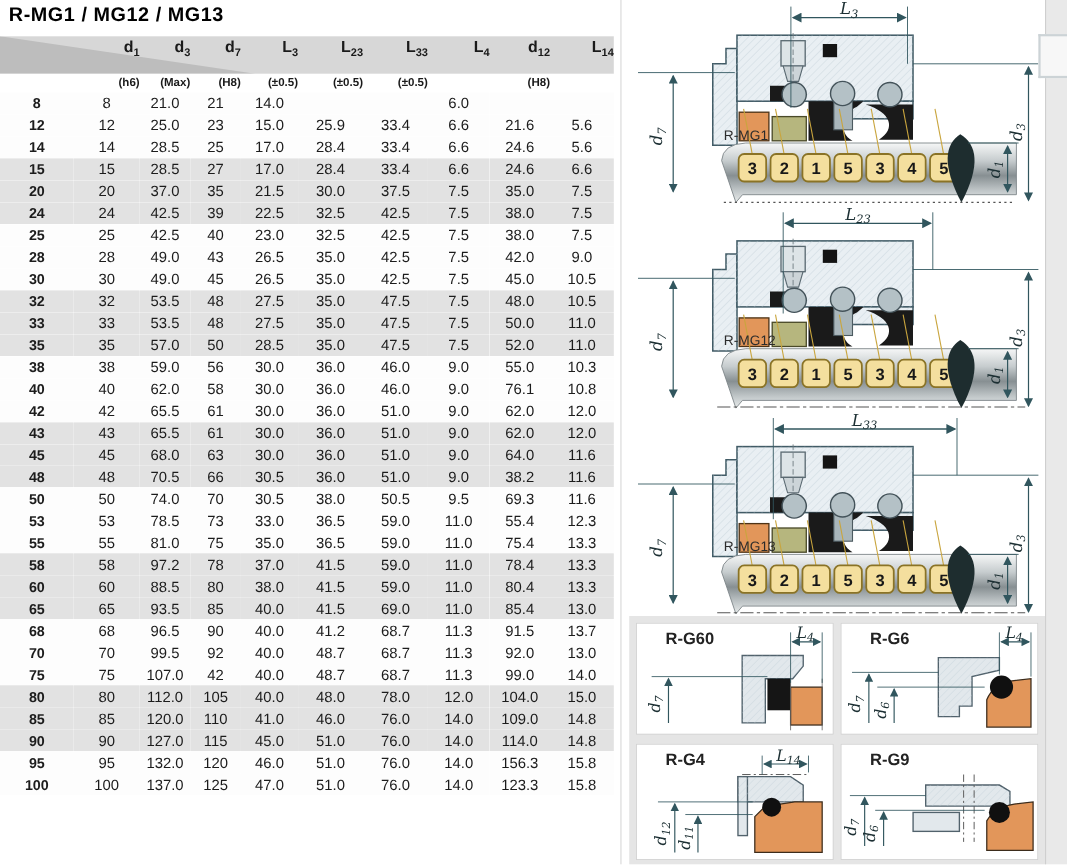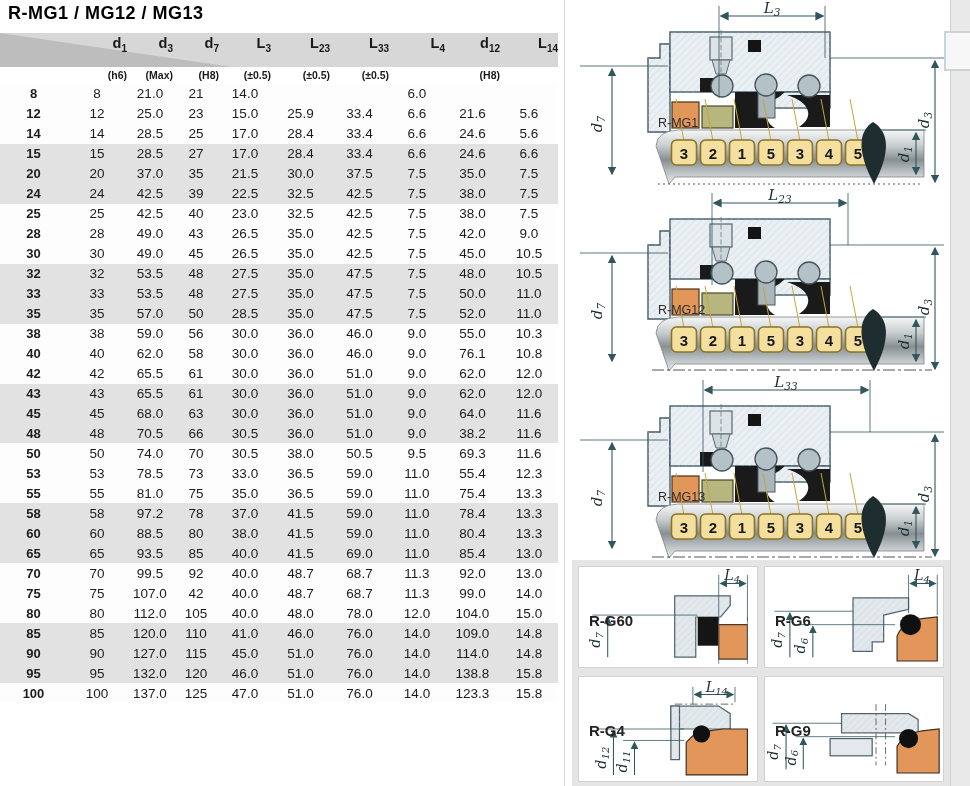--- a/index.html
+++ b/index.html
@@ -55,22 +55,22 @@
   #dia-mg1 { top:0; } #dia-mg12 { top:187px; } #dia-mg13 { top:374px; }
   .diagram svg { width:100%; height:100%; display:block; }
   .small-area {
     position:absolute; left:572px; top:560px; width:378px; height:226px;
     background:#e5e5e5; display:grid;
     grid-template-columns:1fr 1fr; grid-template-rows:102px 106px;
     gap:8px 6px; padding:6px;
   }
   .card { background:#ffffff; border:1px solid #d2d2d2; position:relative; }
   .card-label {
-    position:absolute; top:5px; left:10px; z-index:2;
-    font-weight:bold; font-size:15px; color:#222;margin-top:40px;
+    position:absolute; top:5px; left:26px; z-index:2;
+    font-weight:bold; font-size:15px; color:#222;
   }
   .card svg { position:absolute; inset:0; width:100%; height:100%; }
   .defs-svg { position:absolute; width:0; height:0; }
   
   text.dimlbl {
     font-family:"DejaVu Serif", serif; font-style:italic;
     font-size:15px; fill:#1c2f33;
   }
   text.dimlbl tspan.sb { font-size:10.5px; }
   text.badge-num { font-family:"Liberation Sans", sans-serif; font-weight:bold; font-size:15px; fill:#181818; }
@@ -472,20 +472,32 @@
         <td>93.5</td>
         <td>85</td>
         <td>40.0</td>
         <td>41.5</td>
         <td>69.0</td>
         <td>11.0</td>
         <td>85.4</td>
         <td>13.0</td>
       </tr>
       <tr>
+        <td class="rl">68</td>
+        <td>68</td>
+        <td>96.5</td>
+        <td>90</td>
+        <td>40.0</td>
+        <td>41.2</td>
+        <td>68.7</td>
+        <td>11.3</td>
+        <td>91.5</td>
+        <td>13.7</td>
+      </tr>
+      <tr>
         <td class="rl">70</td>
         <td>70</td>
         <td>99.5</td>
         <td>92</td>
         <td>40.0</td>
         <td>48.7</td>
         <td>68.7</td>
         <td>11.3</td>
         <td>92.0</td>
         <td>13.0</td>
@@ -540,21 +552,21 @@
       </tr>
       <tr>
         <td class="rl">95</td>
         <td>95</td>
         <td>132.0</td>
         <td>120</td>
         <td>46.0</td>
         <td>51.0</td>
         <td>76.0</td>
         <td>14.0</td>
-        <td>138.8</td>
+        <td>156.3</td>
         <td>15.8</td>
       </tr>
       <tr>
         <td class="rl">100</td>
         <td>100</td>
         <td>137.0</td>
         <td>125</td>
         <td>47.0</td>
         <td>51.0</td>
         <td>76.0</td>

